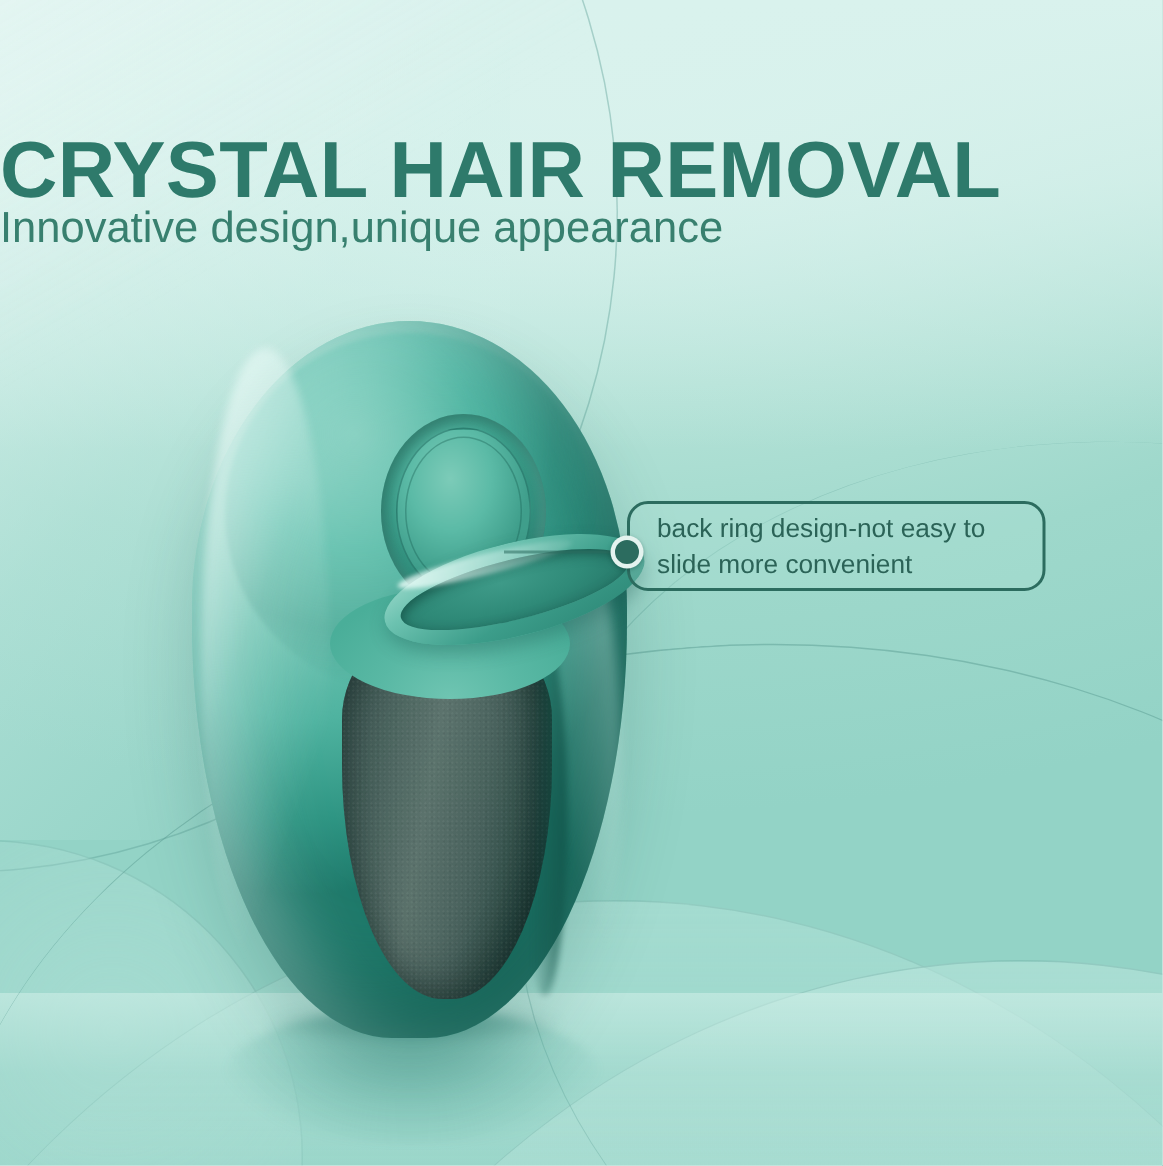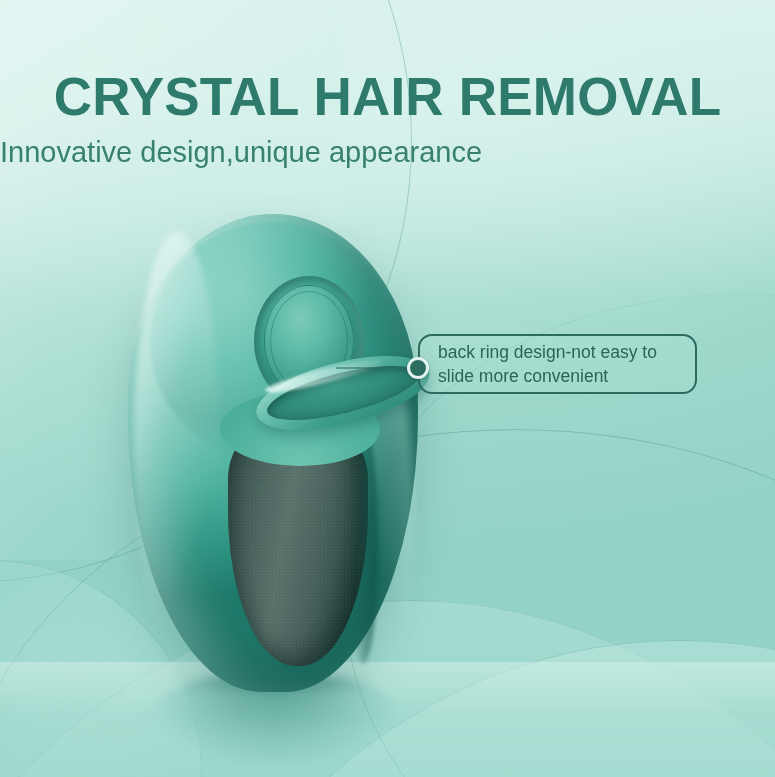--- a/index.html
+++ b/index.html
@@ -92,22 +92,21 @@
   .shelf {
     position: absolute;
     left: 0; right: 0; top: 662px;
     height: 120px;
     background: linear-gradient(180deg, rgba(210,240,233,0.55) 0%, rgba(175,222,212,0.28) 45%, rgba(175,222,212,0) 100%);
   }
 
   
   .title {
     position: absolute;
-    left: 0; right: 0; top: 66px;
-    text-align: center;
+    left: 0; right: 0; top: 83px;
     font-size: 53px;
     font-weight: 700;
     letter-spacing: 0.2px;
     color: #2e7a6b;
     transform: scaleX(1.0);
     white-space: nowrap;
   }
   .subtitle {
     position: absolute;
     left: 0; right: 0; top: 136px;

